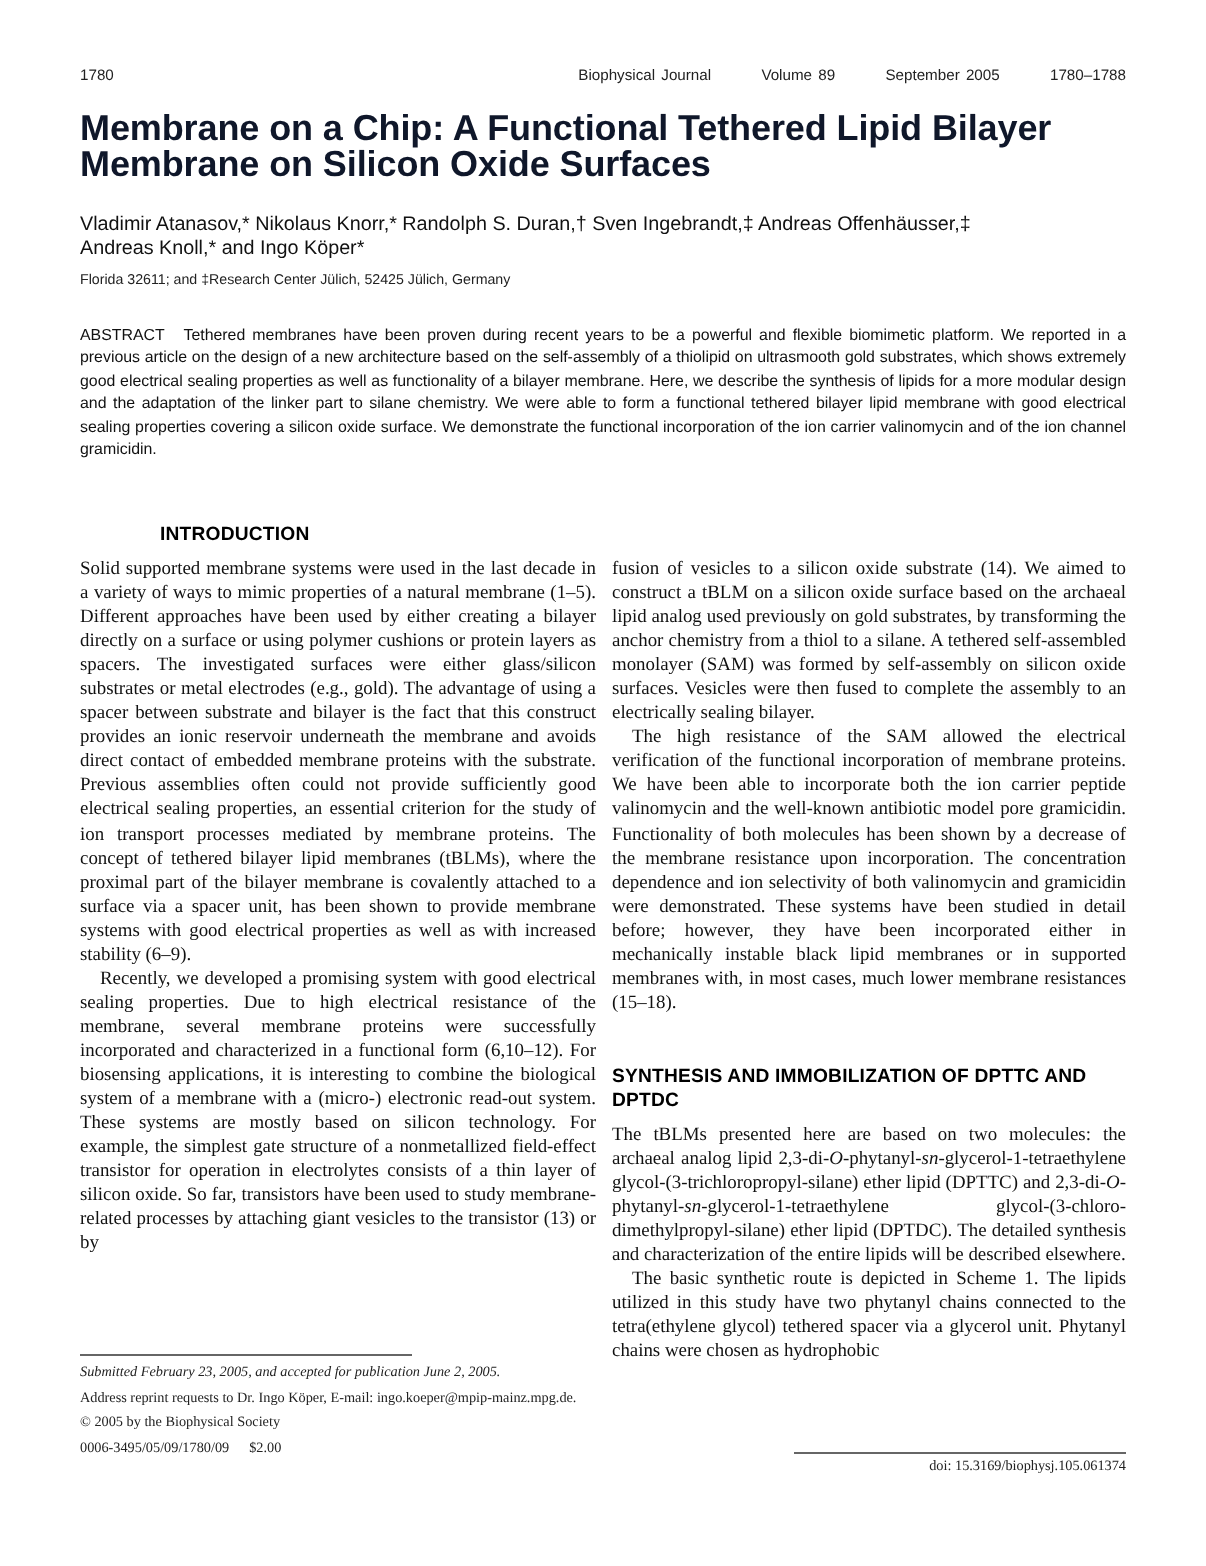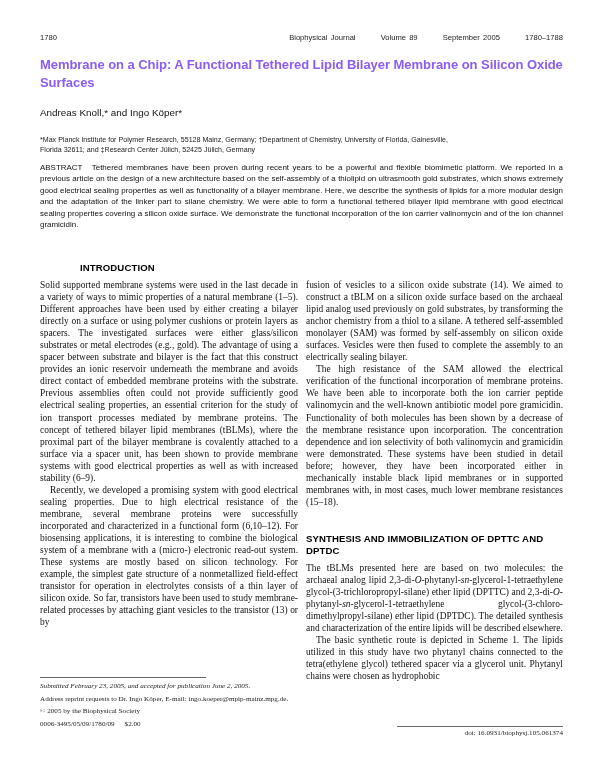--- a/index.html
+++ b/index.html
@@ -8,21 +8,21 @@
   .sans { font-family: "Liberation Sans", "DejaVu Sans", sans-serif; }
   .serif { font-family: "Liberation Serif", "DejaVu Serif", serif; }
 
   .running-head { position: absolute; top: 33px; left: 40px; width: 523px; height: 12px;
     font-size: 7.6px; color: #222; }
   .running-head .page-num { position: absolute; left: 0; top: 0; }
   .running-head .journal-info { position: absolute; right: 0; top: 0; word-spacing: 1px; }
   .running-head .journal-info span { margin-left: 22px; text-align: right; }
 
   .title { position: absolute; top: 56px; left: 40px; width: 523px;
-    font-size: 13px; font-weight: bold; line-height: 17.5px; color: #8b5cf6; letter-spacing: -0.05px; }
+    font-size: 18px; font-weight: bold; line-height: 17.5px; color: #0f172a; letter-spacing: -0.05px; }
 
   .authors { position: absolute; top: 107px; left: 40px; width: 523px;
     font-size: 9.9px; line-height: 12.3px; color: #111; }
   .affil { position: absolute; top: 135px; left: 40px; width: 523px;
     font-size: 7.1px; line-height: 10.2px; color: #222; }
 
   .abstract { position: absolute; top: 162px; left: 40px; width: 523px;
     font-size: 7.95px; line-height: 11.45px; color: #111; text-align: justify; }
   .abstract .label { margin-right: 6px; }
 
@@ -53,25 +53,25 @@
     <span>Biophysical Journal</span>
     <span>Volume 89</span>
     <span>September 2005</span>
     <span>1780–1788</span>
   </span>
 </header>
 
 <h1 class="title sans">Membrane on a Chip: A Functional Tethered Lipid Bilayer Membrane on Silicon Oxide Surfaces</h1>
 
 <div class="authors sans">
+  <div>Vladimir Atanasov,* Nikolaus Knorr,* Randolph S. Duran,† Sven Ingebrandt,‡ Andreas Offenhäusser,‡</div>
   <div>Andreas Knoll,* and Ingo Köper*</div>
 </div>
 
 <div class="affil sans">
-  <div>*Max Planck Institute for Polymer Research, 55128 Mainz, Germany; †Department of Chemistry, University of Florida, Gainesville,</div>
   <div>Florida 32611; and ‡Research Center Jülich, 52425 Jülich, Germany</div>
 </div>
 
 <div class="abstract sans">
   <span class="label">ABSTRACT</span>
   <span>Tethered membranes have been proven during recent years to be a powerful and flexible biomimetic platform. We reported in a previous article on the design of a new architecture based on the self-assembly of a thiolipid on ultrasmooth gold substrates, which shows extremely good electrical sealing properties as well as functionality of a bilayer membrane. Here, we describe the synthesis of lipids for a more modular design and the adaptation of the linker part to silane chemistry. We were able to form a functional tethered bilayer lipid membrane with good electrical sealing properties covering a silicon oxide surface. We demonstrate the functional incorporation of the ion carrier valinomycin and of the ion channel gramicidin.</span>
 </div>
 
 <section class="col col-left">
   <h2 class="section sans" style="margin-bottom:5px;padding-left:40px;">INTRODUCTION</h2>
@@ -89,13 +89,13 @@
 
 <div class="footnote-rule"></div>
 <div class="footnotes serif">
   <div class="fn submitted">Submitted February 23, 2005, and accepted for publication June 2, 2005.</div>
   <div class="fn">Address reprint requests to Dr. Ingo Köper, E-mail: ingo.koeper@mpip-mainz.mpg.de.</div>
   <div class="fn">© 2005 by the Biophysical Society</div>
   <div class="fn"><span>0006-3495/05/09/1780/09</span><span class="price-gap">$2.00</span></div>
 </div>
 
 <div class="doi-rule"></div>
-<div class="doi serif">doi: 16.0931/biophysj.105.061374</div>
+<div class="doi serif">doi: 15.3169/biophysj.105.061374</div>
 
 </body></html>

